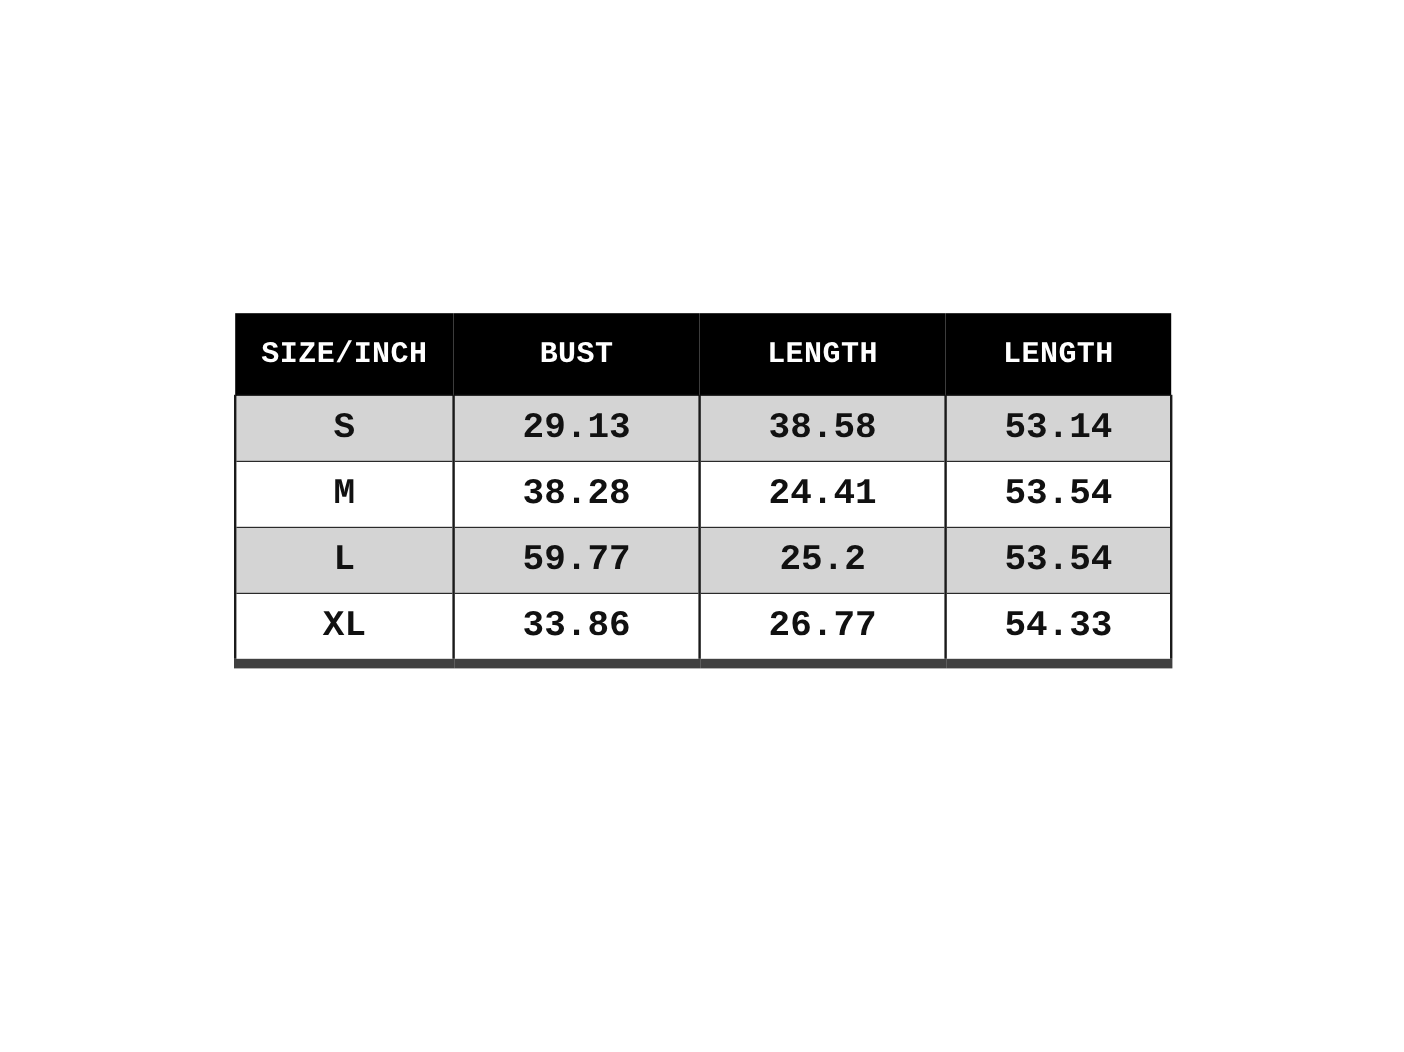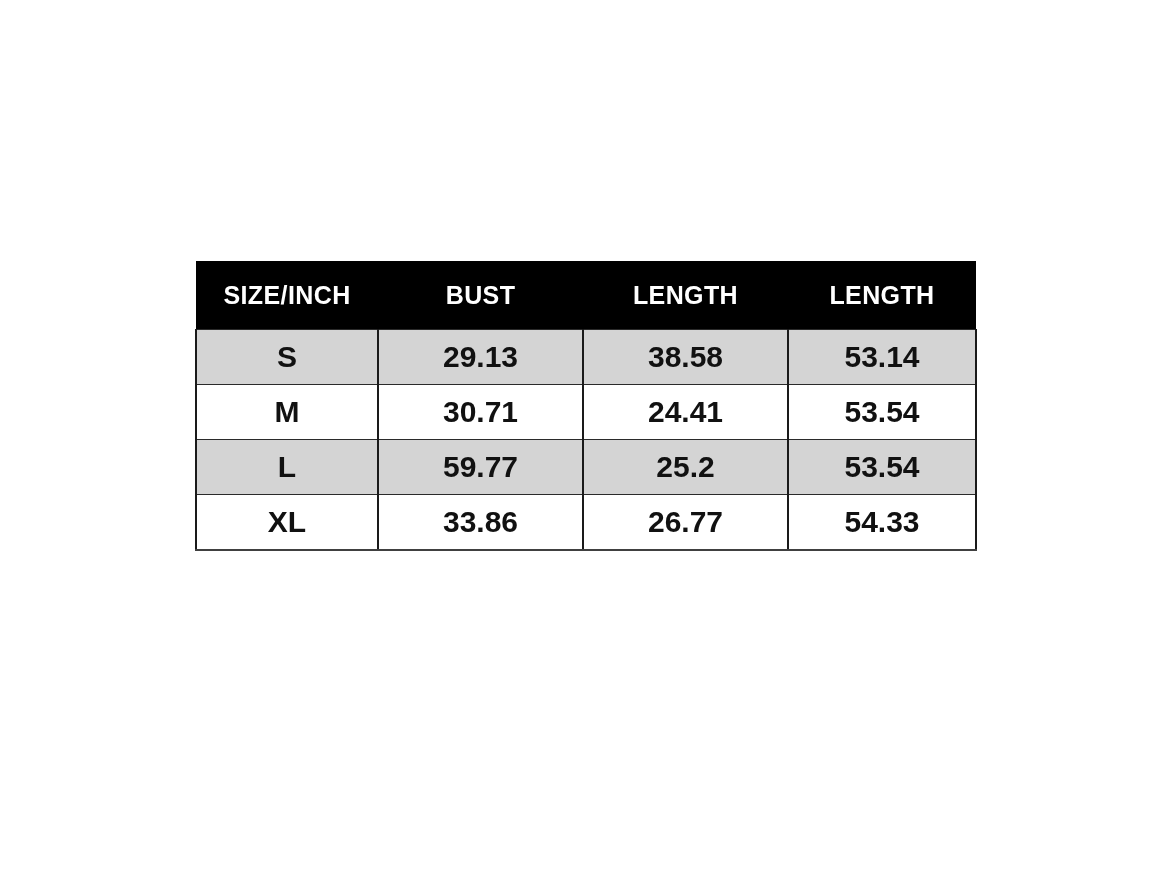--- a/index.html
+++ b/index.html
@@ -27,21 +27,21 @@
     left: 195px;
     top: 261px;
     width: 780px;
     border-collapse: collapse;
     table-layout: fixed;
   }
   .size-chart th,
   .size-chart td {
     text-align: center;
     vertical-align: middle;
-    font-family: Liberation Sans, sans-serif;
+    font-family: Liberation Mono, monospace;
   }
   .size-chart thead th {
     background: #000000;
     color: #ffffff;
     font-size: 25px;
     font-weight: bold;
     height: 66px;
     letter-spacing: 0.4px;
     border: none;
   }
@@ -53,21 +53,21 @@
     border-left: 2px solid #1a1a1a;
     border-right: 2px solid #1a1a1a;
     border-top: 1px solid #2a2a2a;
     border-bottom: 1px solid #2a2a2a;
     background: #ffffff;
   }
   .size-chart tbody tr.shaded td {
     background: #d4d4d4;
   }
   .size-chart tbody tr:last-child td {
-    border-bottom: 2px solid #404040;
+    border-bottom: 8px solid #404040;
   }
   .col-size { width: 182px; }
   .col-bust { width: 205px; }
   .col-waist { width: 205px; }
   .col-length { width: 188px; }
 </style>
 </head>
 <body>
 
 <div class="page">
@@ -89,21 +89,21 @@
     </thead>
     <tbody>
       <tr class="shaded">
         <td>S</td>
         <td>29.13</td>
         <td>38.58</td>
         <td>53.14</td>
       </tr>
       <tr>
         <td>M</td>
-        <td>30.71</td>
+        <td>38.28</td>
         <td>24.41</td>
         <td>53.54</td>
       </tr>
       <tr class="shaded">
         <td>L</td>
         <td>59.77</td>
         <td>25.2</td>
         <td>53.54</td>
       </tr>
       <tr>

